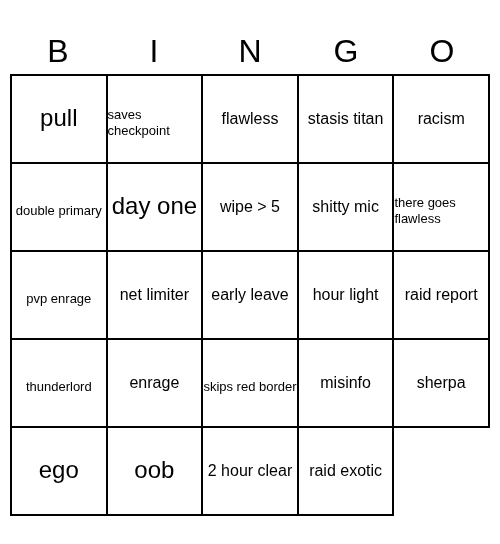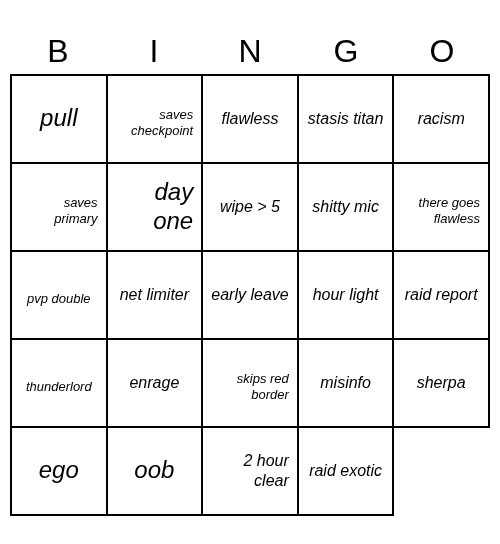--- a/index.html
+++ b/index.html
@@ -32,24 +32,23 @@
       border-left: 2px solid #000;
       border-top: 2px solid #000;
     }
     .bingo-cell {
       border-right: 2px solid #000;
       border-bottom: 2px solid #000;
       min-height: 88px;
       display: flex;
       align-items: center;
       justify-content: center;
-      text-align: right;
-      padding: 8px;
+      text-align: left;
+      padding: 0;
       line-height: 1.2;
-      font-style: italic;
     }
     .bingo-cell span {
       display: block;
     }
     .text-large {
       font-size: 24px;
     }
     .text-medium {
       font-size: 16px;
     }
@@ -79,36 +78,36 @@
       <div class="bingo-cell">
         <span class="text-medium">flawless</span>
       </div>
       <div class="bingo-cell">
         <span class="text-medium">stasis titan</span>
       </div>
       <div class="bingo-cell">
         <span class="text-medium">racism</span>
       </div>
       <div class="bingo-cell">
-        <span class="text-small">saves primary</span>
+        <span class="text-small">double primary</span>
       </div>
       <div class="bingo-cell">
         <span class="text-large">day one</span>
       </div>
       <div class="bingo-cell">
         <span class="text-medium">wipe &gt; 5</span>
       </div>
       <div class="bingo-cell">
         <span class="text-medium">shitty mic</span>
       </div>
       <div class="bingo-cell">
         <span class="text-small">there goes flawless</span>
       </div>
       <div class="bingo-cell">
-        <span class="text-small">pvp double</span>
+        <span class="text-small">pvp enrage</span>
       </div>
       <div class="bingo-cell">
         <span class="text-medium">net limiter</span>
       </div>
       <div class="bingo-cell">
         <span class="text-medium">early leave</span>
       </div>
       <div class="bingo-cell">
         <span class="text-medium">hour light</span>
       </div>

